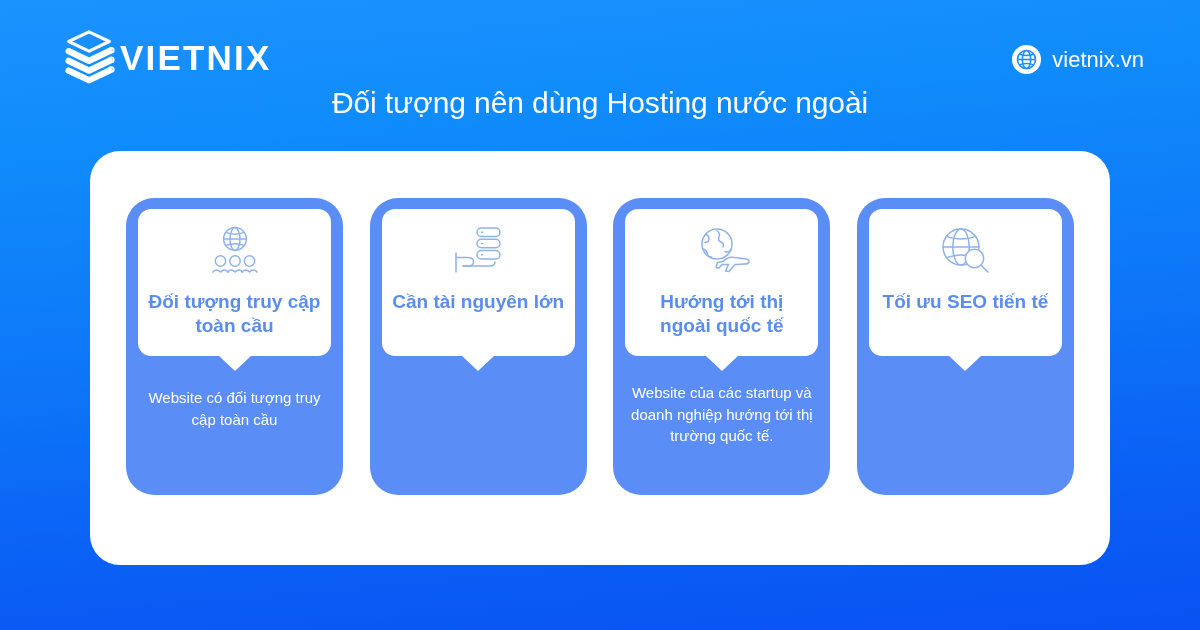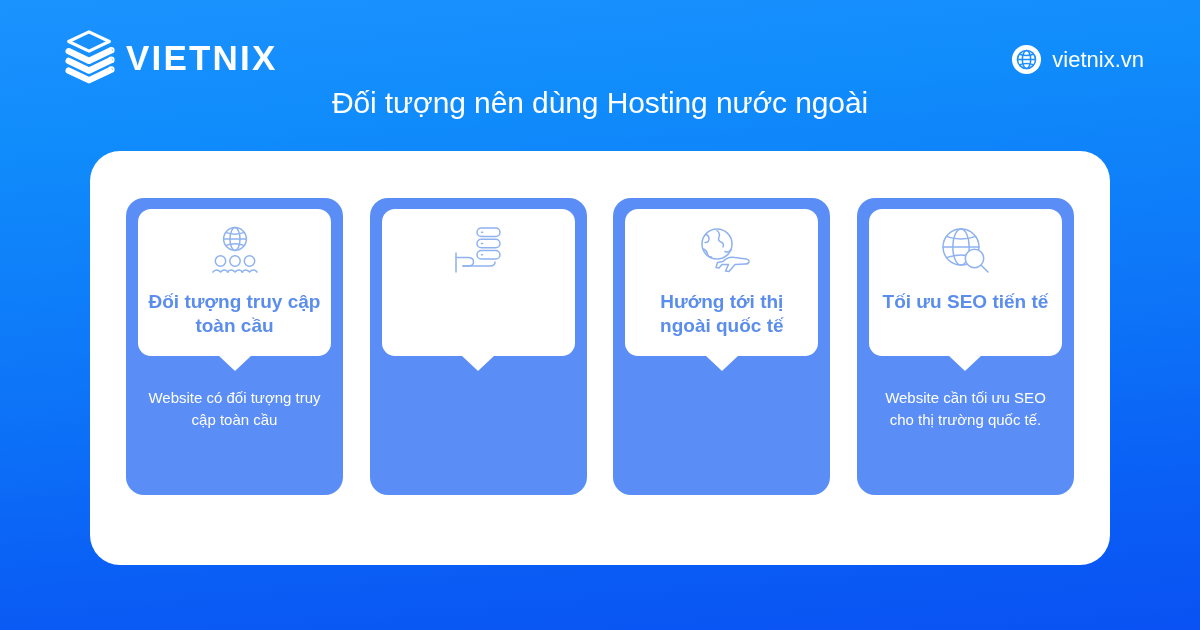--- a/index.html
+++ b/index.html
@@ -12,21 +12,21 @@
 
   #canvas {
     position:relative;
     width:1200px; height:630px;
     background:linear-gradient(175deg, #1b93ff 0%, #108bfb 22%, #0d74f8 55%, #0a5df5 82%, #0a52f3 100%);
   }
 
   
   .brand {
     position:absolute; left:58px; top:26px;
-    display:flex; align-items:center; gap:6px;
+    display:flex; align-items:center; gap:0;
   }
   .brand-mark { width:62px; height:62px; }
   .brand-name {
     color:#ffffff;
     font-size:35px;
     font-weight:bold;
     letter-spacing:2.2px;
     line-height:1;
   }
 
@@ -63,21 +63,21 @@
     left:126px; top:198px;
     width:948px; height:297px;
     display:flex;
     justify-content:space-between;
   }
 
   .card {
     position:relative;
     width:217px; height:297px;
     background:#5a8df5;
-    border-radius:18px;
+    border-radius:28px;
     display:flex;
     flex-direction:column;
     align-items:center;
   }
 
   
   .bubble {
     position:relative;
     width:193px;
     margin-top:11px;
@@ -205,51 +205,52 @@
             <rect x="31" y="25.4" width="23" height="8.6" rx="4.3"></rect>
             <line x1="35.5" y1="7.3" x2="36.6" y2="7.3"></line>
             <line x1="35.5" y1="18.5" x2="36.6" y2="18.5"></line>
             <line x1="35.5" y1="29.7" x2="36.6" y2="29.7"></line>
             <path d="M10 28 L10 47"></path>
             <path d="M10 32.5 L22 32.5 Q27.5 32.5 27.5 37 Q27.5 41 22 41 L17 41"></path>
             <path d="M17 41 L44 41 Q49 41 49 37 L49 37"></path>
             <path d="M10 41 L10 41"></path>
           </svg>
         </div>
+        <div class="card-title">Cần tài nguyên lớn</div>
       </div>
     </div>
 
     <div class="card" data-index="2">
       <div class="bubble">
         <div class="card-icon">
           <svg viewBox="0 0 64 52" width="64" height="52" fill="none" stroke="#8fb2ef" stroke-width="1.5" stroke-linecap="round" stroke-linejoin="round">
             <circle cx="27" cy="19" r="15"></circle>
             <path d="M16 9.5 Q19.5 11 19 14.5 Q18.5 18 15 17.5"></path>
             <path d="M27 5.5 Q30.5 8.5 29 12 Q27.5 15.5 31 17 Q34.5 18.5 33 22"></path>
             <path d="M13.5 24 Q17 25.5 17.5 29 Q18 32.5 21.5 32"></path>
             <path d="M41.5 24.5 Q38.5 28 35 26.5"></path>
             <path d="M33 36.5 Q38 31 45 32.5 L56 34 Q59.5 34.5 59 37 Q58.5 39 55 39 L45 39.5 L39 46.5 L35.5 46 L38.5 39.5 L32 39.5 L29 43 L26 42.5 L27.5 37.5 Z"></path>
           </svg>
         </div>
         <div class="card-title">Hướng tới thị ngoài quốc tế</div>
       </div>
+      <div class="card-body">Website của các startup và doanh nghiệp hướng tới thị trường quốc tế.</div>
     </div>
 
     <div class="card" data-index="3">
       <div class="bubble">
         <div class="card-icon">
           <svg viewBox="0 0 64 52" width="64" height="52" fill="none" stroke="#8fb2ef" stroke-width="1.5" stroke-linecap="round">
             <circle cx="28" cy="22" r="18"></circle>
             <ellipse cx="28" cy="22" rx="8.2" ry="18"></ellipse>
             <line x1="10" y1="22" x2="46" y2="22"></line>
             <path d="M13.3 11.4 Q28 16.6 42.7 11.4"></path>
             <path d="M13.3 32.6 Q28 27.4 42.7 32.6"></path>
             <circle cx="41.5" cy="33.5" r="9.2" fill="#ffffff"></circle>
             <line x1="48.2" y1="40.2" x2="55" y2="47"></line>
           </svg>
         </div>
         <div class="card-title">Tối ưu SEO tiến tế</div>
       </div>
-      <div class="card-body">Website cần tối ưu SEO cho thị trường quốc tế.</div>
     </div>
 
   </div>
 </div>
 
 </body></html>

